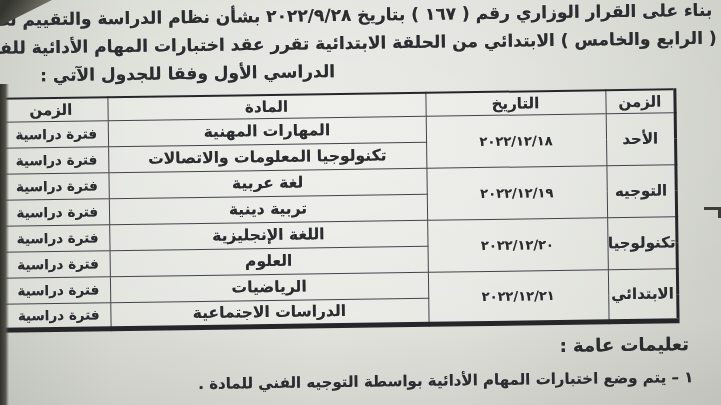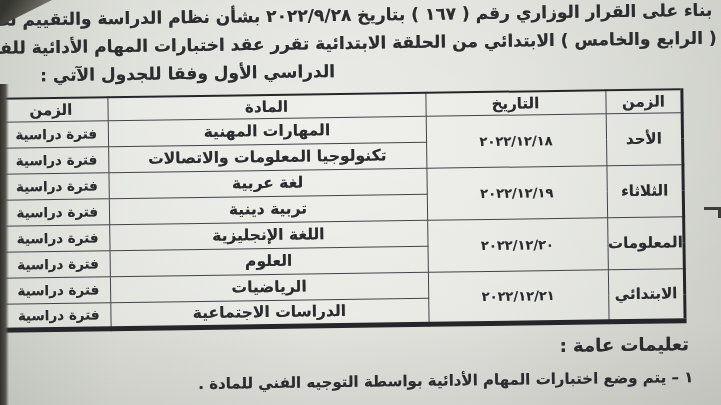--- a/index.html
+++ b/index.html
@@ -117,31 +117,31 @@
           <td class="day" rowspan="2">الأحد</td>
           <td class="date" rowspan="2">٢٠٢٢/١٢/١٨</td>
           <td class="subject">المهارات المهنية</td>
           <td class="time">فترة دراسية</td>
         </tr>
         <tr>
           <td class="subject">تكنولوجيا المعلومات والاتصالات</td>
           <td class="time">فترة دراسية</td>
         </tr>
         <tr>
-          <td class="day" rowspan="2">الثلاثاء</td>
+          <td class="day" rowspan="2">التوجيه</td>
           <td class="date" rowspan="2">٢٠٢٢/١٢/١٩</td>
           <td class="subject">لغة عربية</td>
           <td class="time">فترة دراسية</td>
         </tr>
         <tr>
           <td class="subject">تربية دينية</td>
           <td class="time">فترة دراسية</td>
         </tr>
         <tr>
-          <td class="day" rowspan="2">المعلومات</td>
+          <td class="day" rowspan="2">تكنولوجيا</td>
           <td class="date" rowspan="2">٢٠٢٢/١٢/٢٠</td>
           <td class="subject">اللغة الإنجليزية</td>
           <td class="time">فترة دراسية</td>
         </tr>
         <tr>
           <td class="subject">العلوم</td>
           <td class="time">فترة دراسية</td>
         </tr>
         <tr>
           <td class="day" rowspan="2">الابتدائي</td>

